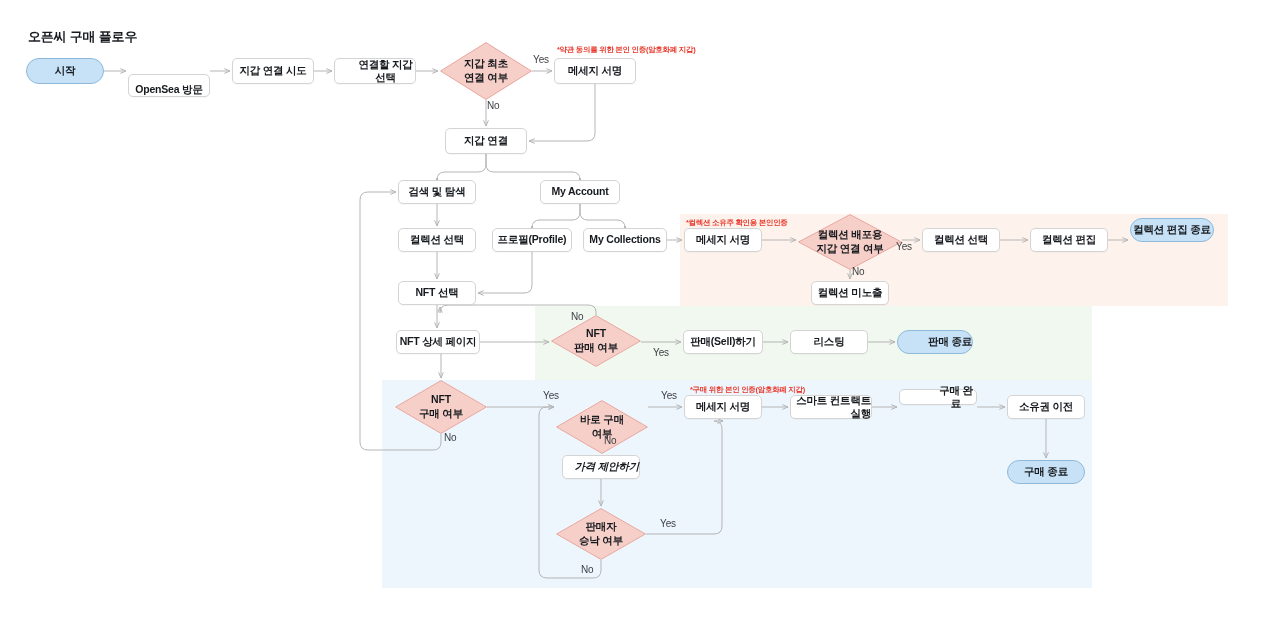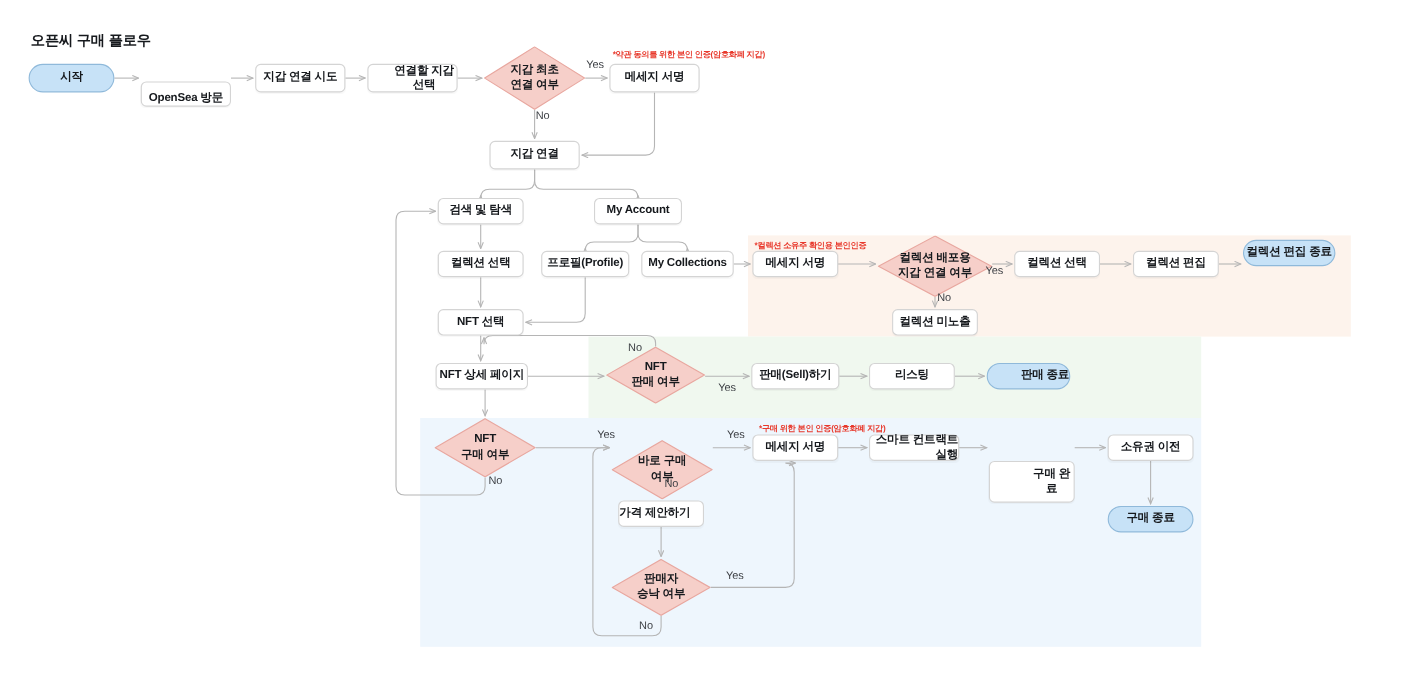--- a/index.html
+++ b/index.html
@@ -227,31 +227,31 @@
           <polygon points="46,0.6 91.4,27 46,53.4 0.6,27" fill="#f6cfc9" stroke="#e8a79f" stroke-width="1"></polygon>
         </svg>
         <div class="dlabel">바로 구매<br>여부</div>
       </div>
       <div class="node box" style="left: 684px; top: 395px; width: 78px; height: 24px;">
         <div style="width: 100%; text-align: center;">메세지 서명</div>
       </div>
       <div class="node box" style="left: 790px; top: 395px; width: 82px; height: 24px;">
         <div style="width: 100%; text-align: right;">스마트 컨트랙트 실행</div>
       </div>
-      <div class="node box" style="left: 899px; top: 419px; width: 78px; height: 38px; padding-left: 36px;">
+      <div class="node box" style="left: 899px; top: 389px; width: 78px; height: 16px; padding-left: 36px;">
         <div style="width: 100%; text-align: center;">구매 완료</div>
       </div>
       <div class="node box" style="left: 1007px; top: 395px; width: 78px; height: 24px;">
         <div style="width: 100%; text-align: center;">소유권 이전</div>
       </div>
       <div class="node pill" style="left: 1007px; top: 460px; width: 78px; height: 24px;">
         <div style="width: 100%; text-align: center;">구매 종료</div>
       </div>
       <div class="node box" style="left: 562px; top: 455px; width: 78px; height: 24px;">
-        <div style="width: 100%; text-align: left;">가격 제안하기</div>
+        <div style="width: 100%; text-align: right; font-style: italic;">가격 제안하기</div>
       </div>
       <div class="node diamond" style="left: 556px; top: 508px; width: 90px; height: 52px;">
         <svg class="dshape" viewBox="0 0 90 52" preserveAspectRatio="none">
           <polygon points="45,0.6 89.4,26 45,51.4 0.6,26" fill="#f6cfc9" stroke="#e8a79f" stroke-width="1"></polygon>
         </svg>
         <div class="dlabel">판매자<br>승낙 여부</div>
       </div>
     </div>
 
   <div id="edgelabels">

